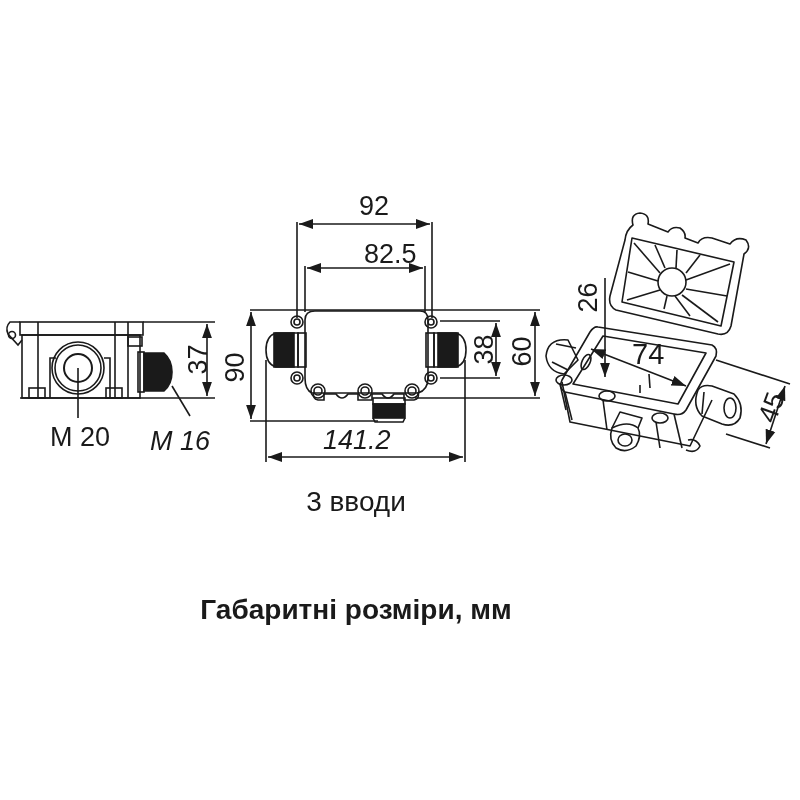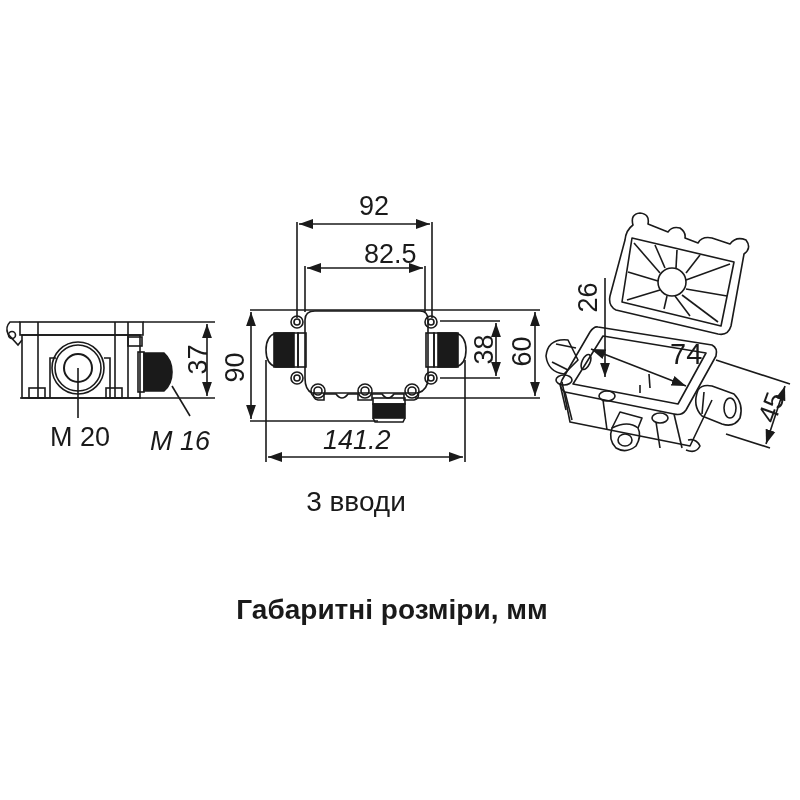--- a/index.html
+++ b/index.html
@@ -3,21 +3,21 @@
 <meta charset="utf-8">
 <style>
   html, body { margin: 0; padding: 0; background: #ffffff; }
   body { width: 800px; height: 800px; position: relative; overflow: hidden; font-family: "Liberation Sans", sans-serif; color: #1a1a1a; }
   .canvas { position: absolute; left: 0; top: 0; width: 800px; height: 800px; }
   .lbl { position: absolute; font-family: "Liberation Sans", sans-serif; color: #1a1a1a; white-space: nowrap; line-height: 1; }
   .dim { font-size: 27px; }
   .rot { transform-origin: center center; transform: rotate(-90deg); }
   .caption { position: absolute; left: 0; width: 712px; text-align: center; }
   .subcap { top: 486px; font-size: 28px; }
-  .title { top: 594px; font-size: 28px; font-weight: bold; margin-left: 36px; }
+  .title { top: 594px; font-size: 28px; font-weight: bold; }
 </style>
 </head>
 <body>
 
 <svg class="canvas" viewBox="0 0 800 800" xmlns="http://www.w3.org/2000/svg">
   <defs>
     <marker id="arr" viewBox="0 0 10 10" refX="10" refY="5" markerWidth="9" markerHeight="9" orient="auto-start-reverse">
       <path d="M0,1.5 L10,5 L0,8.5 z" fill="#1a1a1a"></path>
     </marker>
   </defs>
@@ -175,17 +175,17 @@
 <div class="lbl dim rot" style="left:170px; top:346px; width:56px; text-align:center;">37</div>
 
 <div class="lbl dim" style="left:359px; top:193px;">92</div>
 <div class="lbl dim" style="left:336px; top:241px;margin-left:28px;">82.5</div>
 <div class="lbl dim" style="left:323px; top:427px;font-style:italic;">141.2</div>
 <div class="lbl dim rot" style="left:207px; top:354px; width:56px; text-align:center;">90</div>
 <div class="lbl dim rot" style="left:456px; top:336px; width:56px; text-align:center;">38</div>
 <div class="lbl dim rot" style="left:494px; top:338px; width:56px; text-align:center;">60</div>
 
 <div class="lbl dim rot" style="left:560px; top:284px; width:56px; text-align:center;">26</div>
-<div class="lbl dim" style="left:632px; top:340px; font-size:29px;margin-left:38px;">74</div>
+<div class="lbl dim" style="left:632px; top:340px; font-size:29px;">74</div>
 <div class="lbl dim" style="left:744px; top:394px; width:56px; text-align:center; transform: rotate(-70deg);">45</div>
 
 <div class="caption subcap">3 вводи</div>
 <div class="caption title">Габаритні розміри, мм</div>
 
 </body></html>

